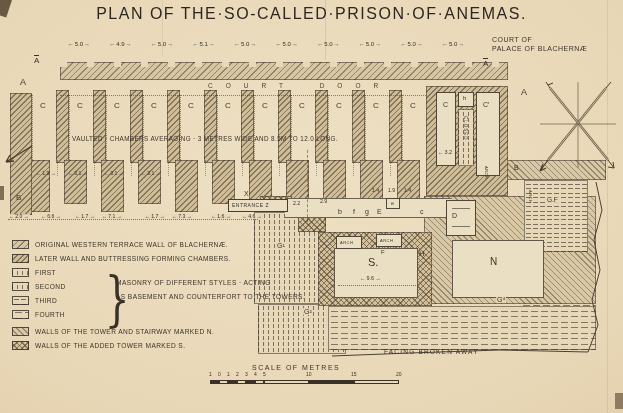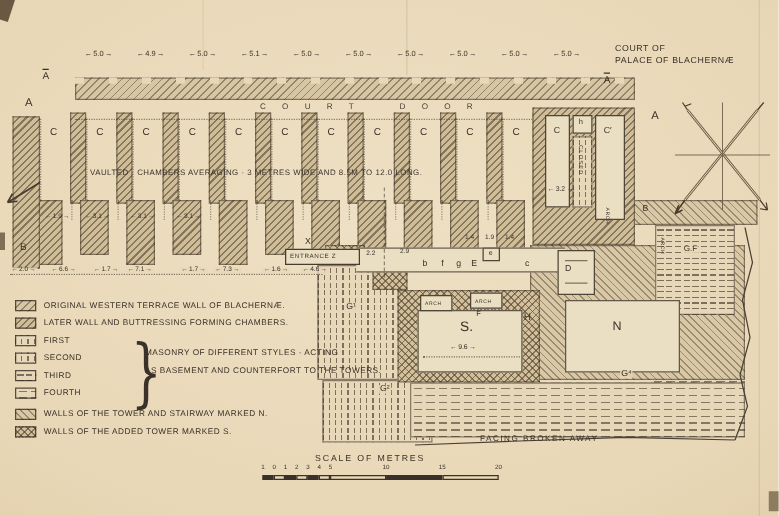--- a/index.html
+++ b/index.html
@@ -44,20 +44,21 @@
 
 <div class="sheet">
 
   <div class="fold" style="left:325px;top:0;height:60px;"></div>
   <div class="fold" style="left:162px;top:0;height:56px;opacity:.6;"></div>
   <div class="fold" style="left:607px;top:0;height:413px;opacity:.8;"></div>
   <div class="abs" style="left:-4px;top:-6px;width:14px;height:22px;background:#4a3a26;transform:rotate(18deg);opacity:.8;"></div>
   <div class="abs" style="left:-5px;top:186px;width:9px;height:14px;background:#53422c;opacity:.7;"></div>
   <div class="abs" style="left:615px;top:393px;width:12px;height:16px;background:#53422c;opacity:.6;"></div>
 
+  <div class="t title">PLAN OF THE·SO-CALLED·PRISON·OF·ANEMAS.</div>
 
   <div class="t" style="left:492px;top:36px;font-size:7px;letter-spacing:.5px;">
     <div>COURT OF</div>
     <div style="margin-top:2px;">PALACE OF BLACHERNÆ</div>
   </div>
 
   <svg class="abs" style="left:536px;top:76px;z-index:6;" width="84" height="98" viewBox="0 0 84 98">
     <g stroke="#6b5c46" fill="none">
       <line x1="14" y1="12" x2="72" y2="84" stroke-width="2.2"></line>
       <line x1="70" y1="12" x2="12" y2="84" stroke-width="2.2"></line>

